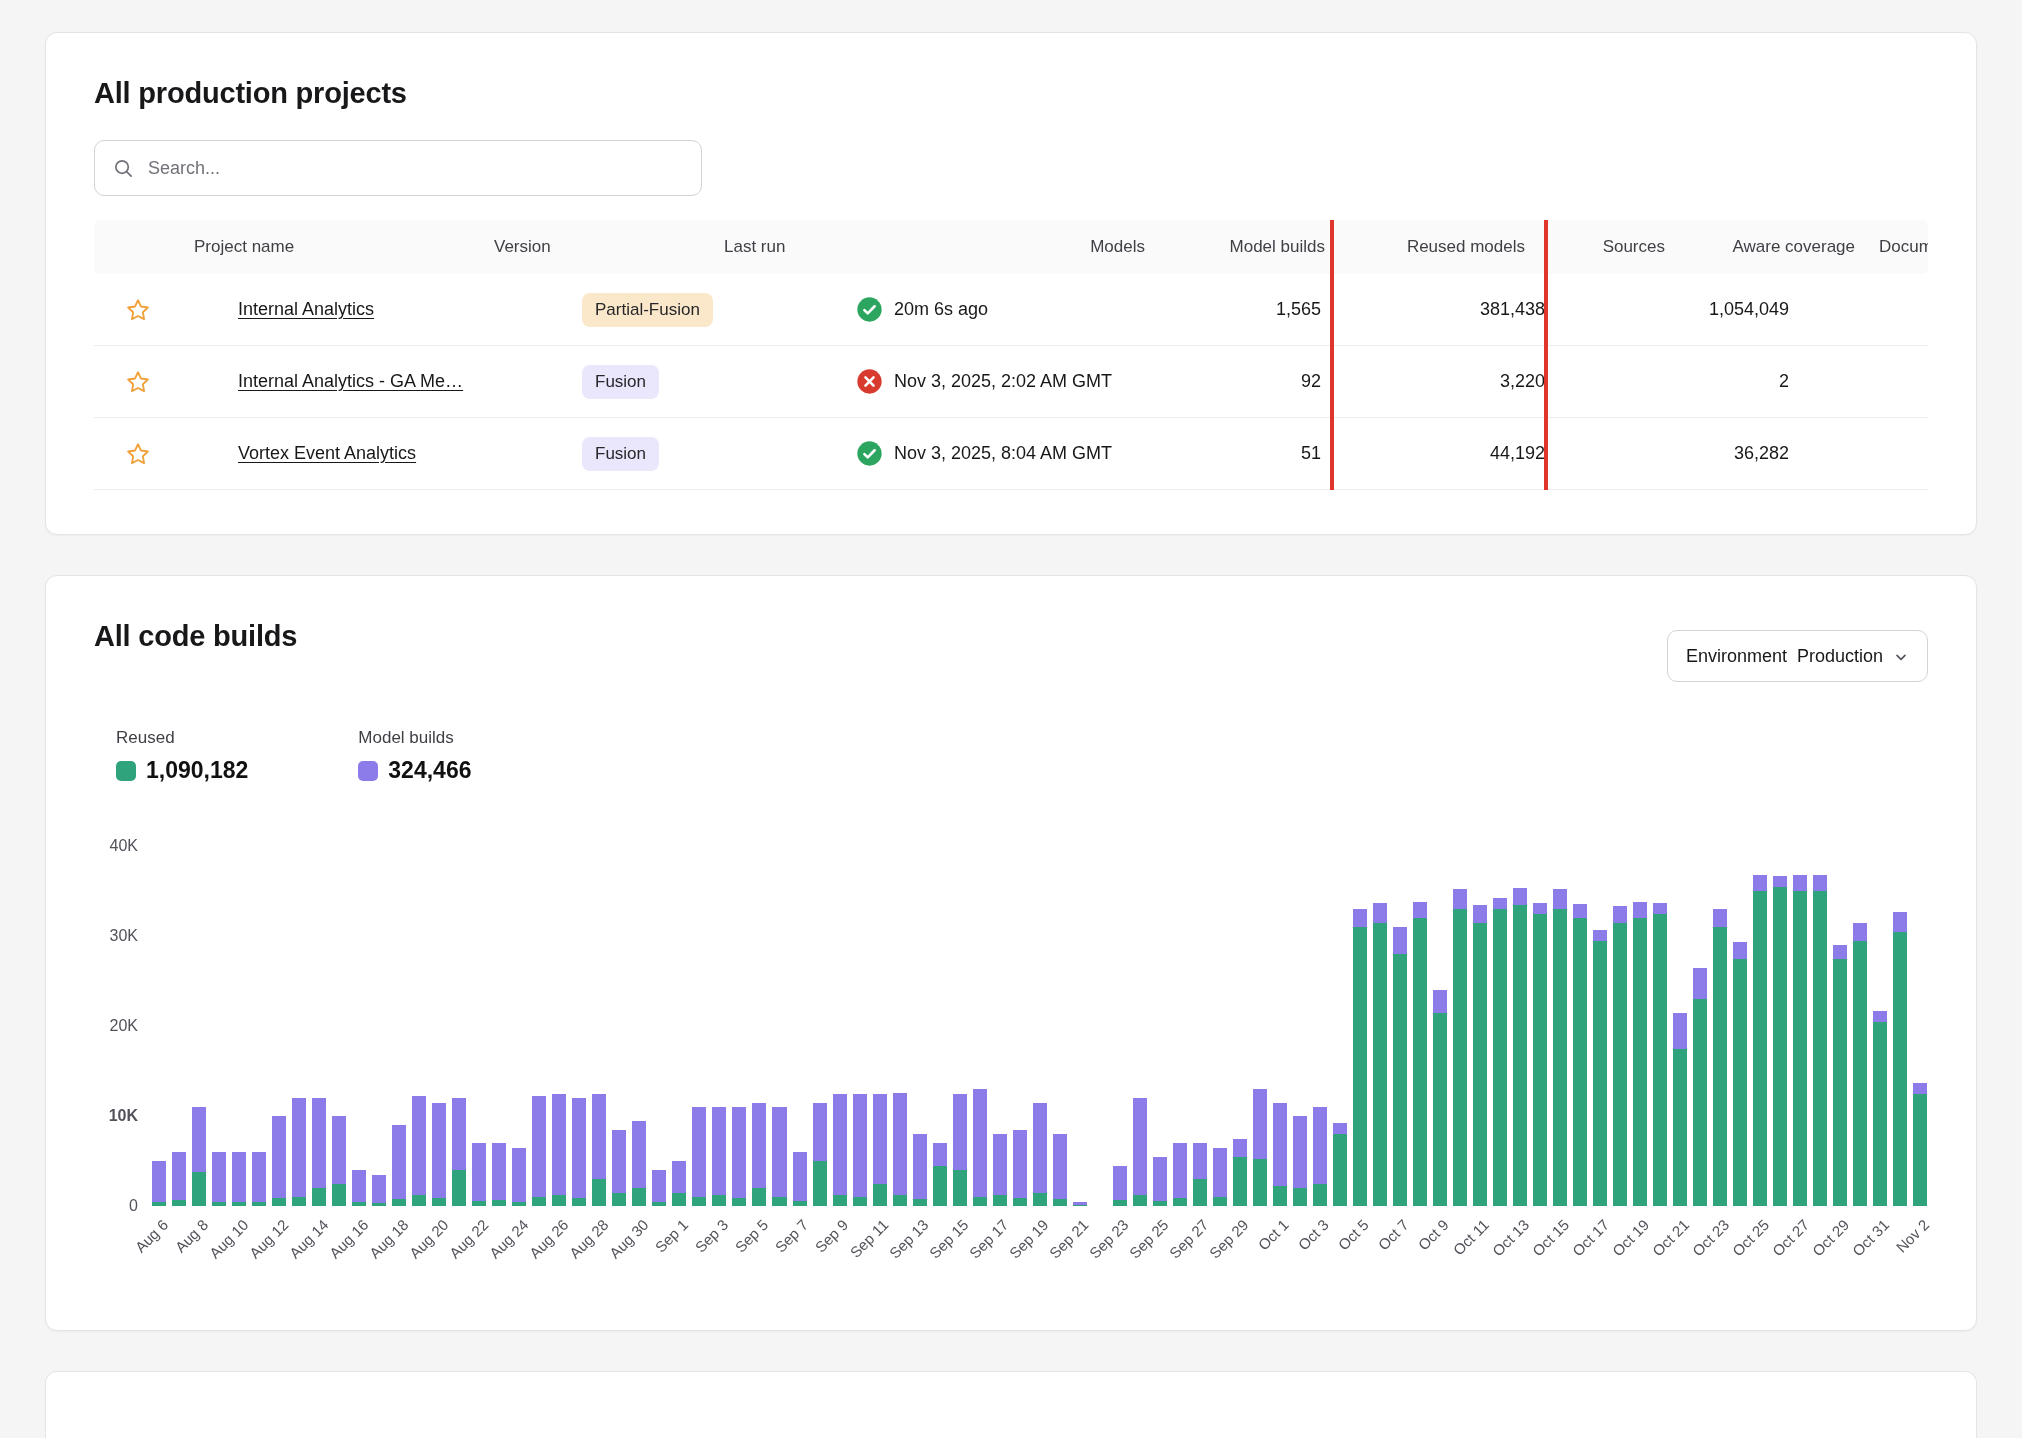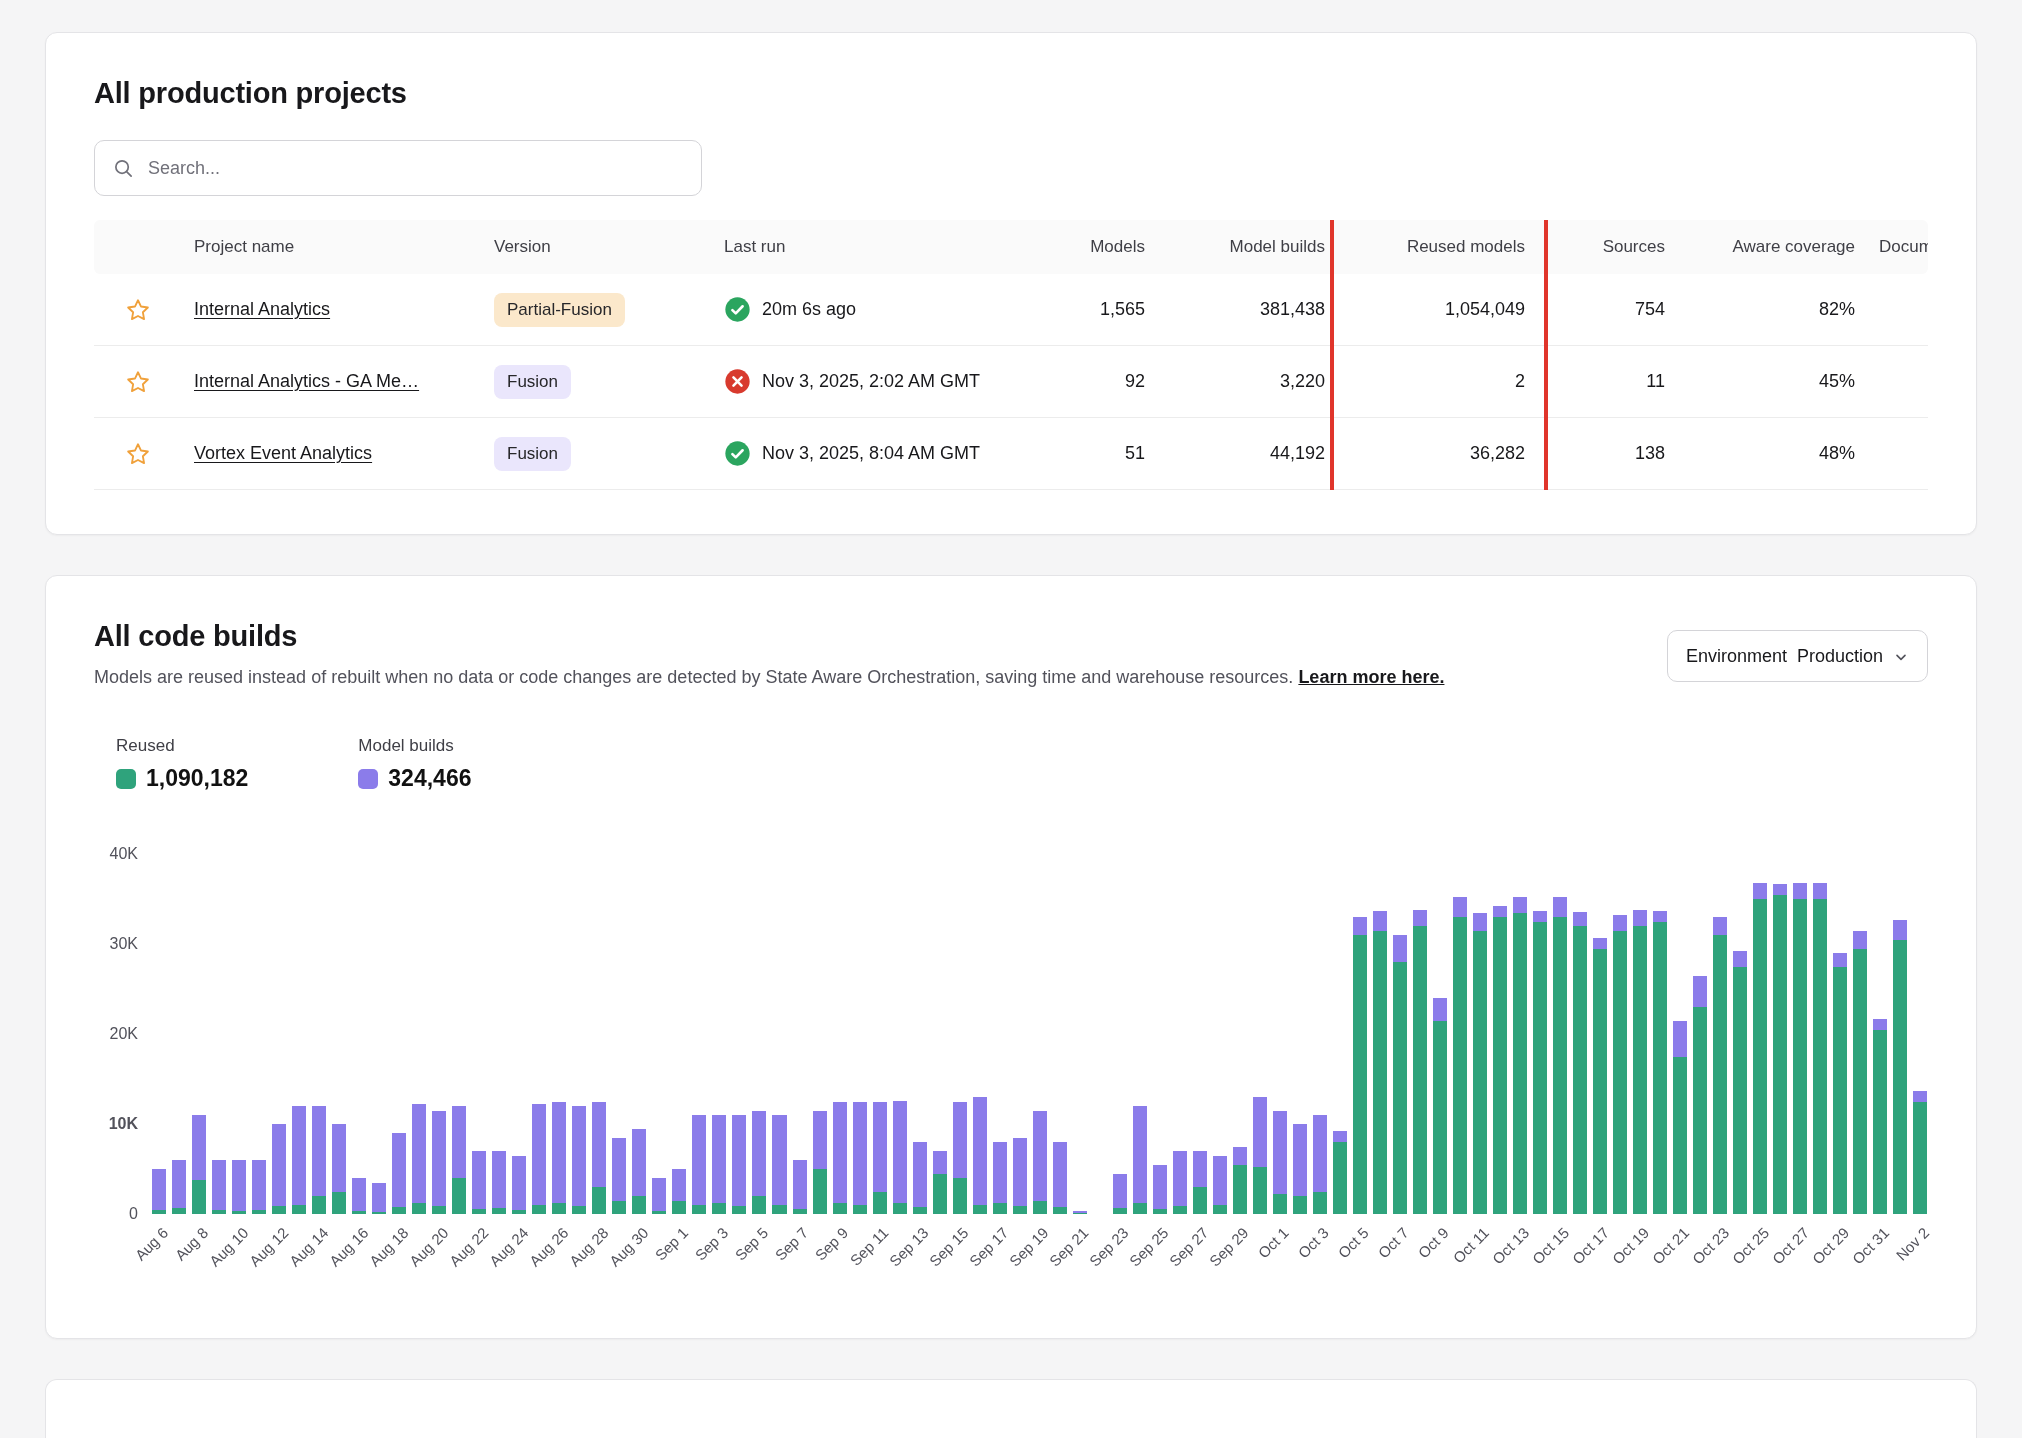--- a/index.html
+++ b/index.html
@@ -32,21 +32,21 @@
   .search-box input::placeholder { color: #71717a; }
 
   .table-wrap { position: relative; overflow: hidden; }
   .tgrid {
     display: grid;
     grid-template-columns: 88px 300px 230px 320px 125px 180px 200px 140px 190px 140px;
     align-items: center;
   }
   .thead { background: #fafafa; height: 54px; color: #3f3f46; font-size: 17px; border-radius: 6px; }
   .th { padding: 0 12px; white-space: nowrap; overflow: hidden; }
-  .tr { height: 72px; border-bottom: 1px solid #ececec; font-size: 18px; }
+  .tr { height: 72px; border-bottom: 1px solid #ececec; font-size: 18px; gap: 44px; }
   .td { padding: 0 12px; white-space: nowrap; overflow: hidden; }
   .num { text-align: right; }
   .star-col { display: flex; justify-content: center; align-items: center; }
   .star { display: inline-flex; cursor: pointer; }
   .proj-link { color: #18181b; font-weight: 500; text-decoration: underline; text-underline-offset: 3px; cursor: pointer; }
   .badge { display: inline-block; padding: 7px 13px; border-radius: 8px; font-size: 17px; color: #27272a; }
   .lastrun { display: flex; align-items: center; gap: 11px; }
   .status-ic { display: inline-flex; flex: none; }
   .lr-text { overflow: hidden; white-space: nowrap; }
   .annotation-box {
@@ -202,21 +202,20 @@
           </div>
         </div>
       <div class="annotation-box" style="border-color: rgb(224, 53, 43);"></div>
     </div>
   </section>
 
   <section class="card">
     <div class="builds-header">
       <div style="max-width:1500px">
         <h2 class="card-title">All code builds</h2>
-        <p class="card-sub"><span>Models are reused instead of rebuilt when no data or code changes are detected by State Aware Orchestration, saving time and warehouse resources. </span><a class="learn-link">Learn more here.</a></p>
       </div>
       <div class="env-select">
         <span>Environment</span>
         <span>Production</span>
         <span class="chev">
           <svg width="16" height="16" viewBox="0 0 20 20" fill="none" stroke="#52525b" stroke-width="2" stroke-linecap="round" stroke-linejoin="round">
               <path d="M5 8l5 5 5-5"></path>
             </svg>
         </span>
       </div>

